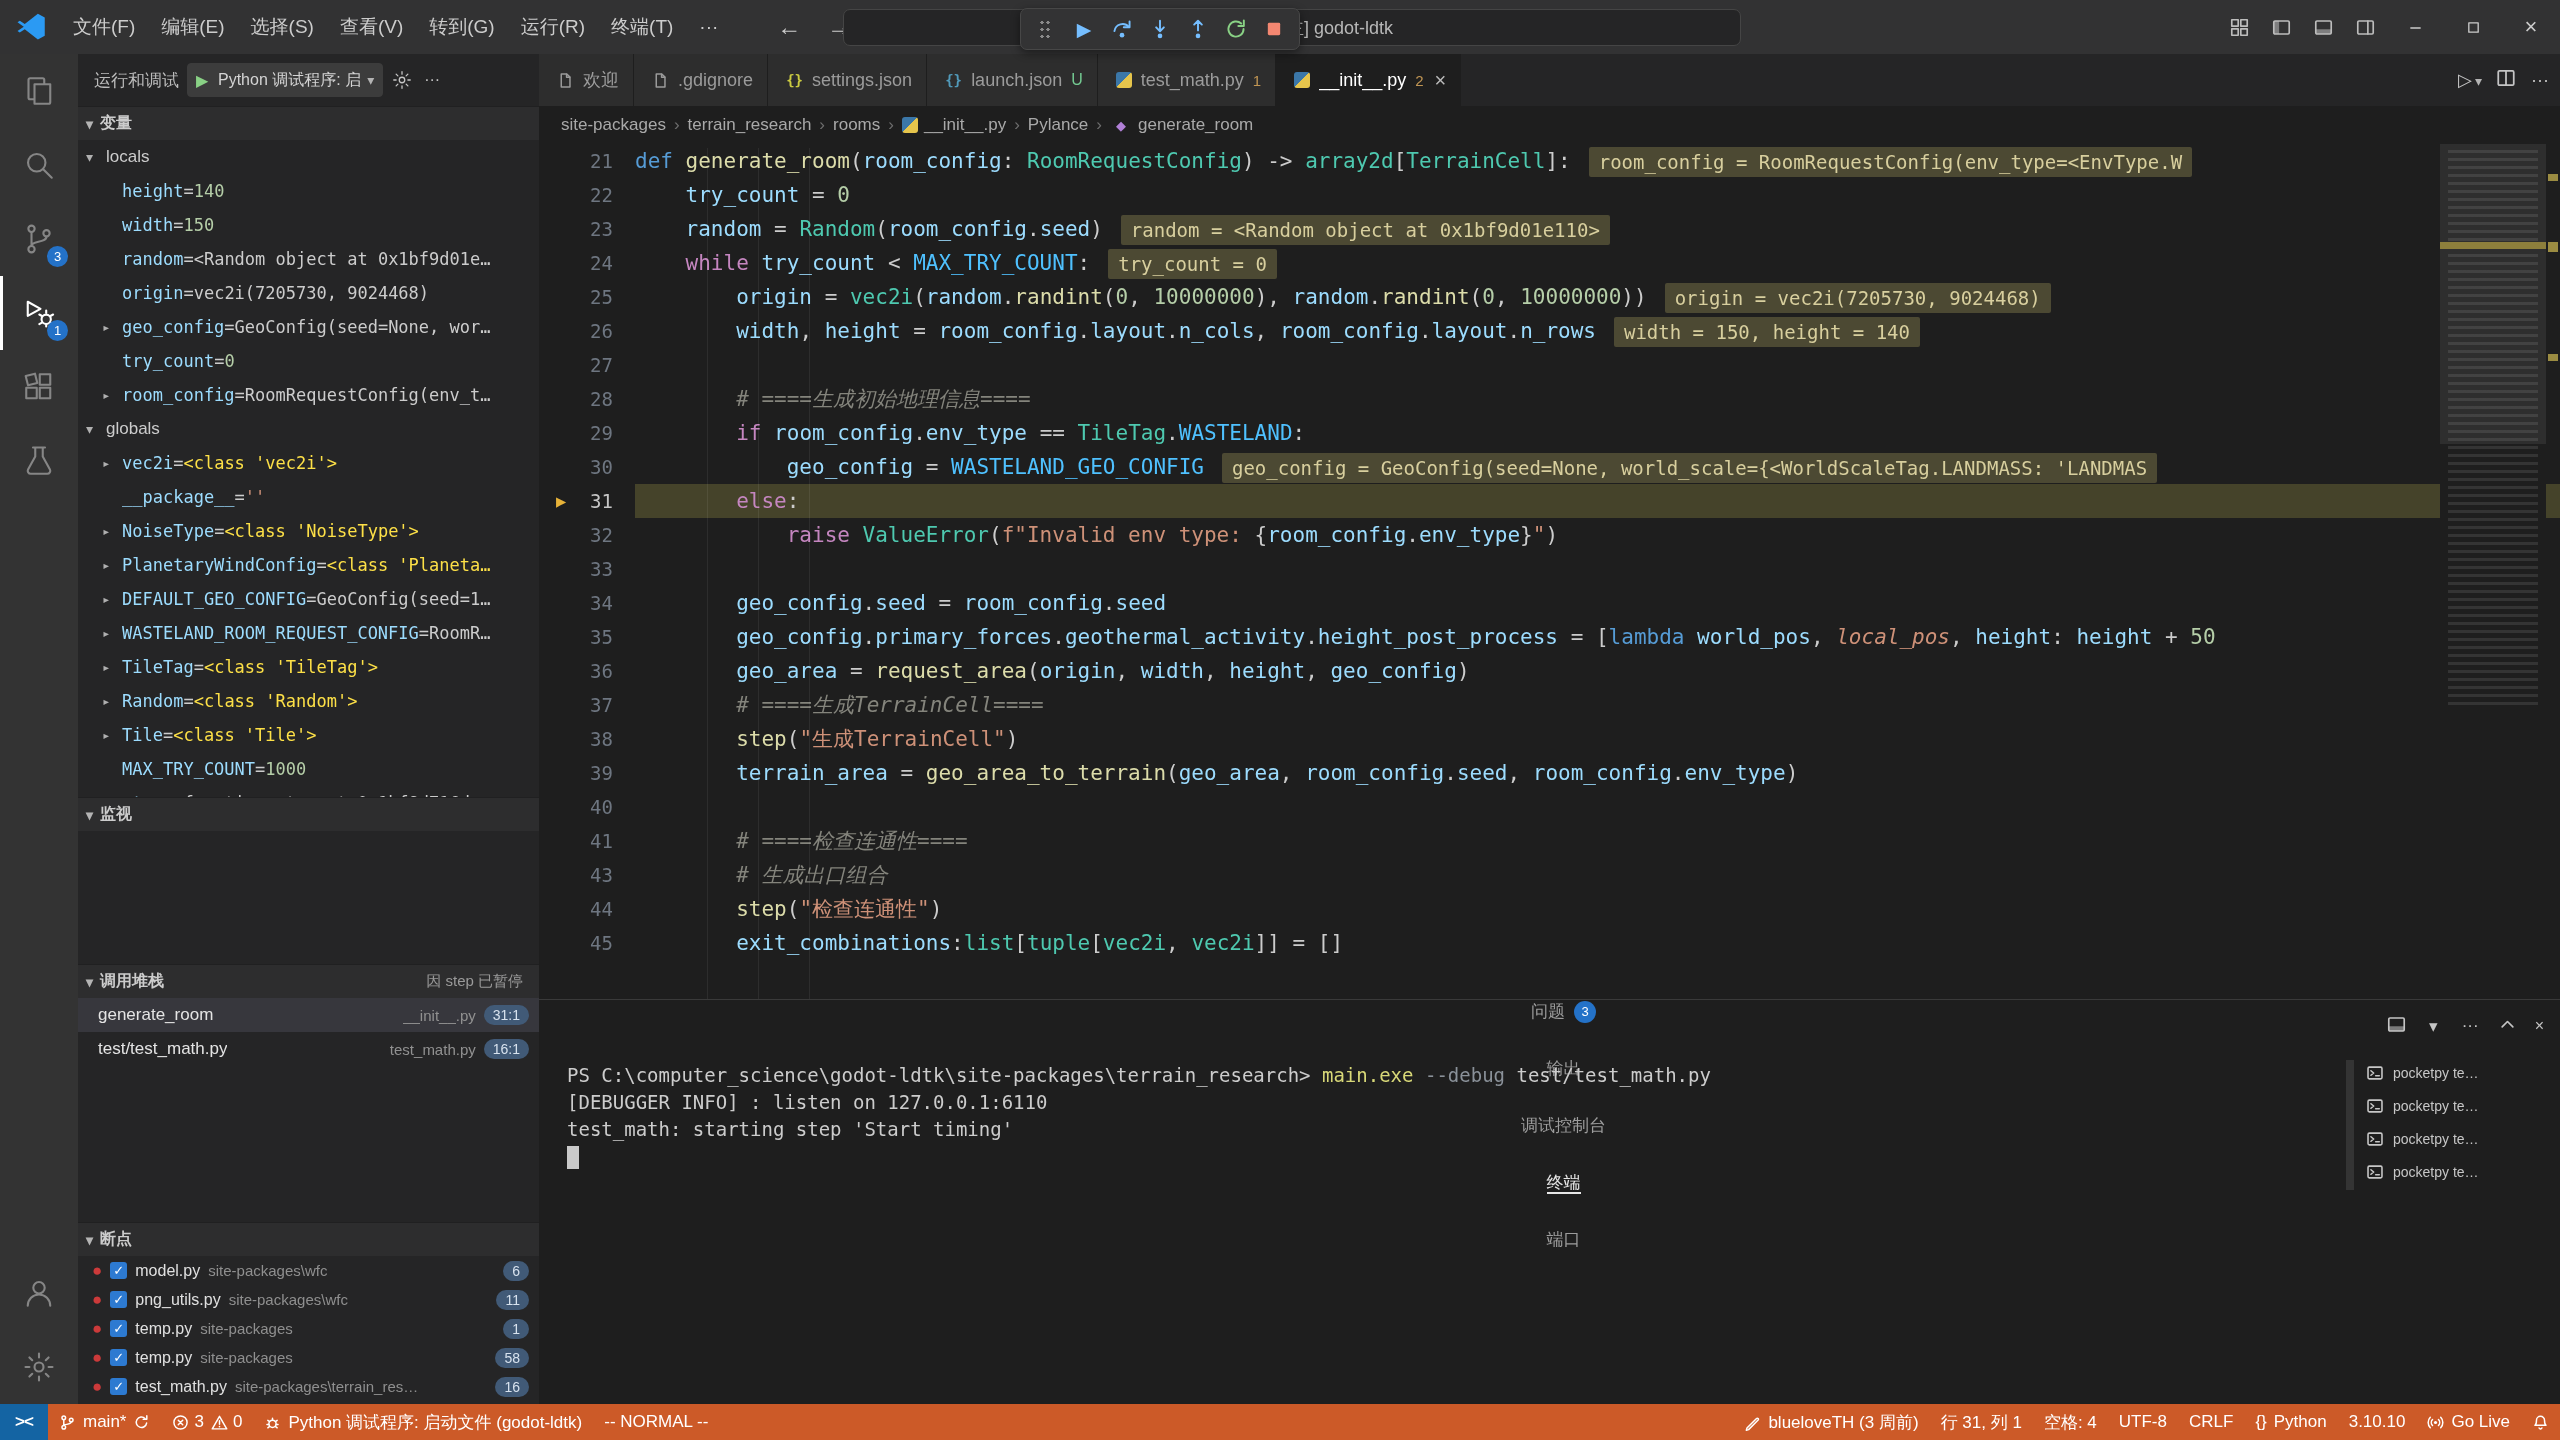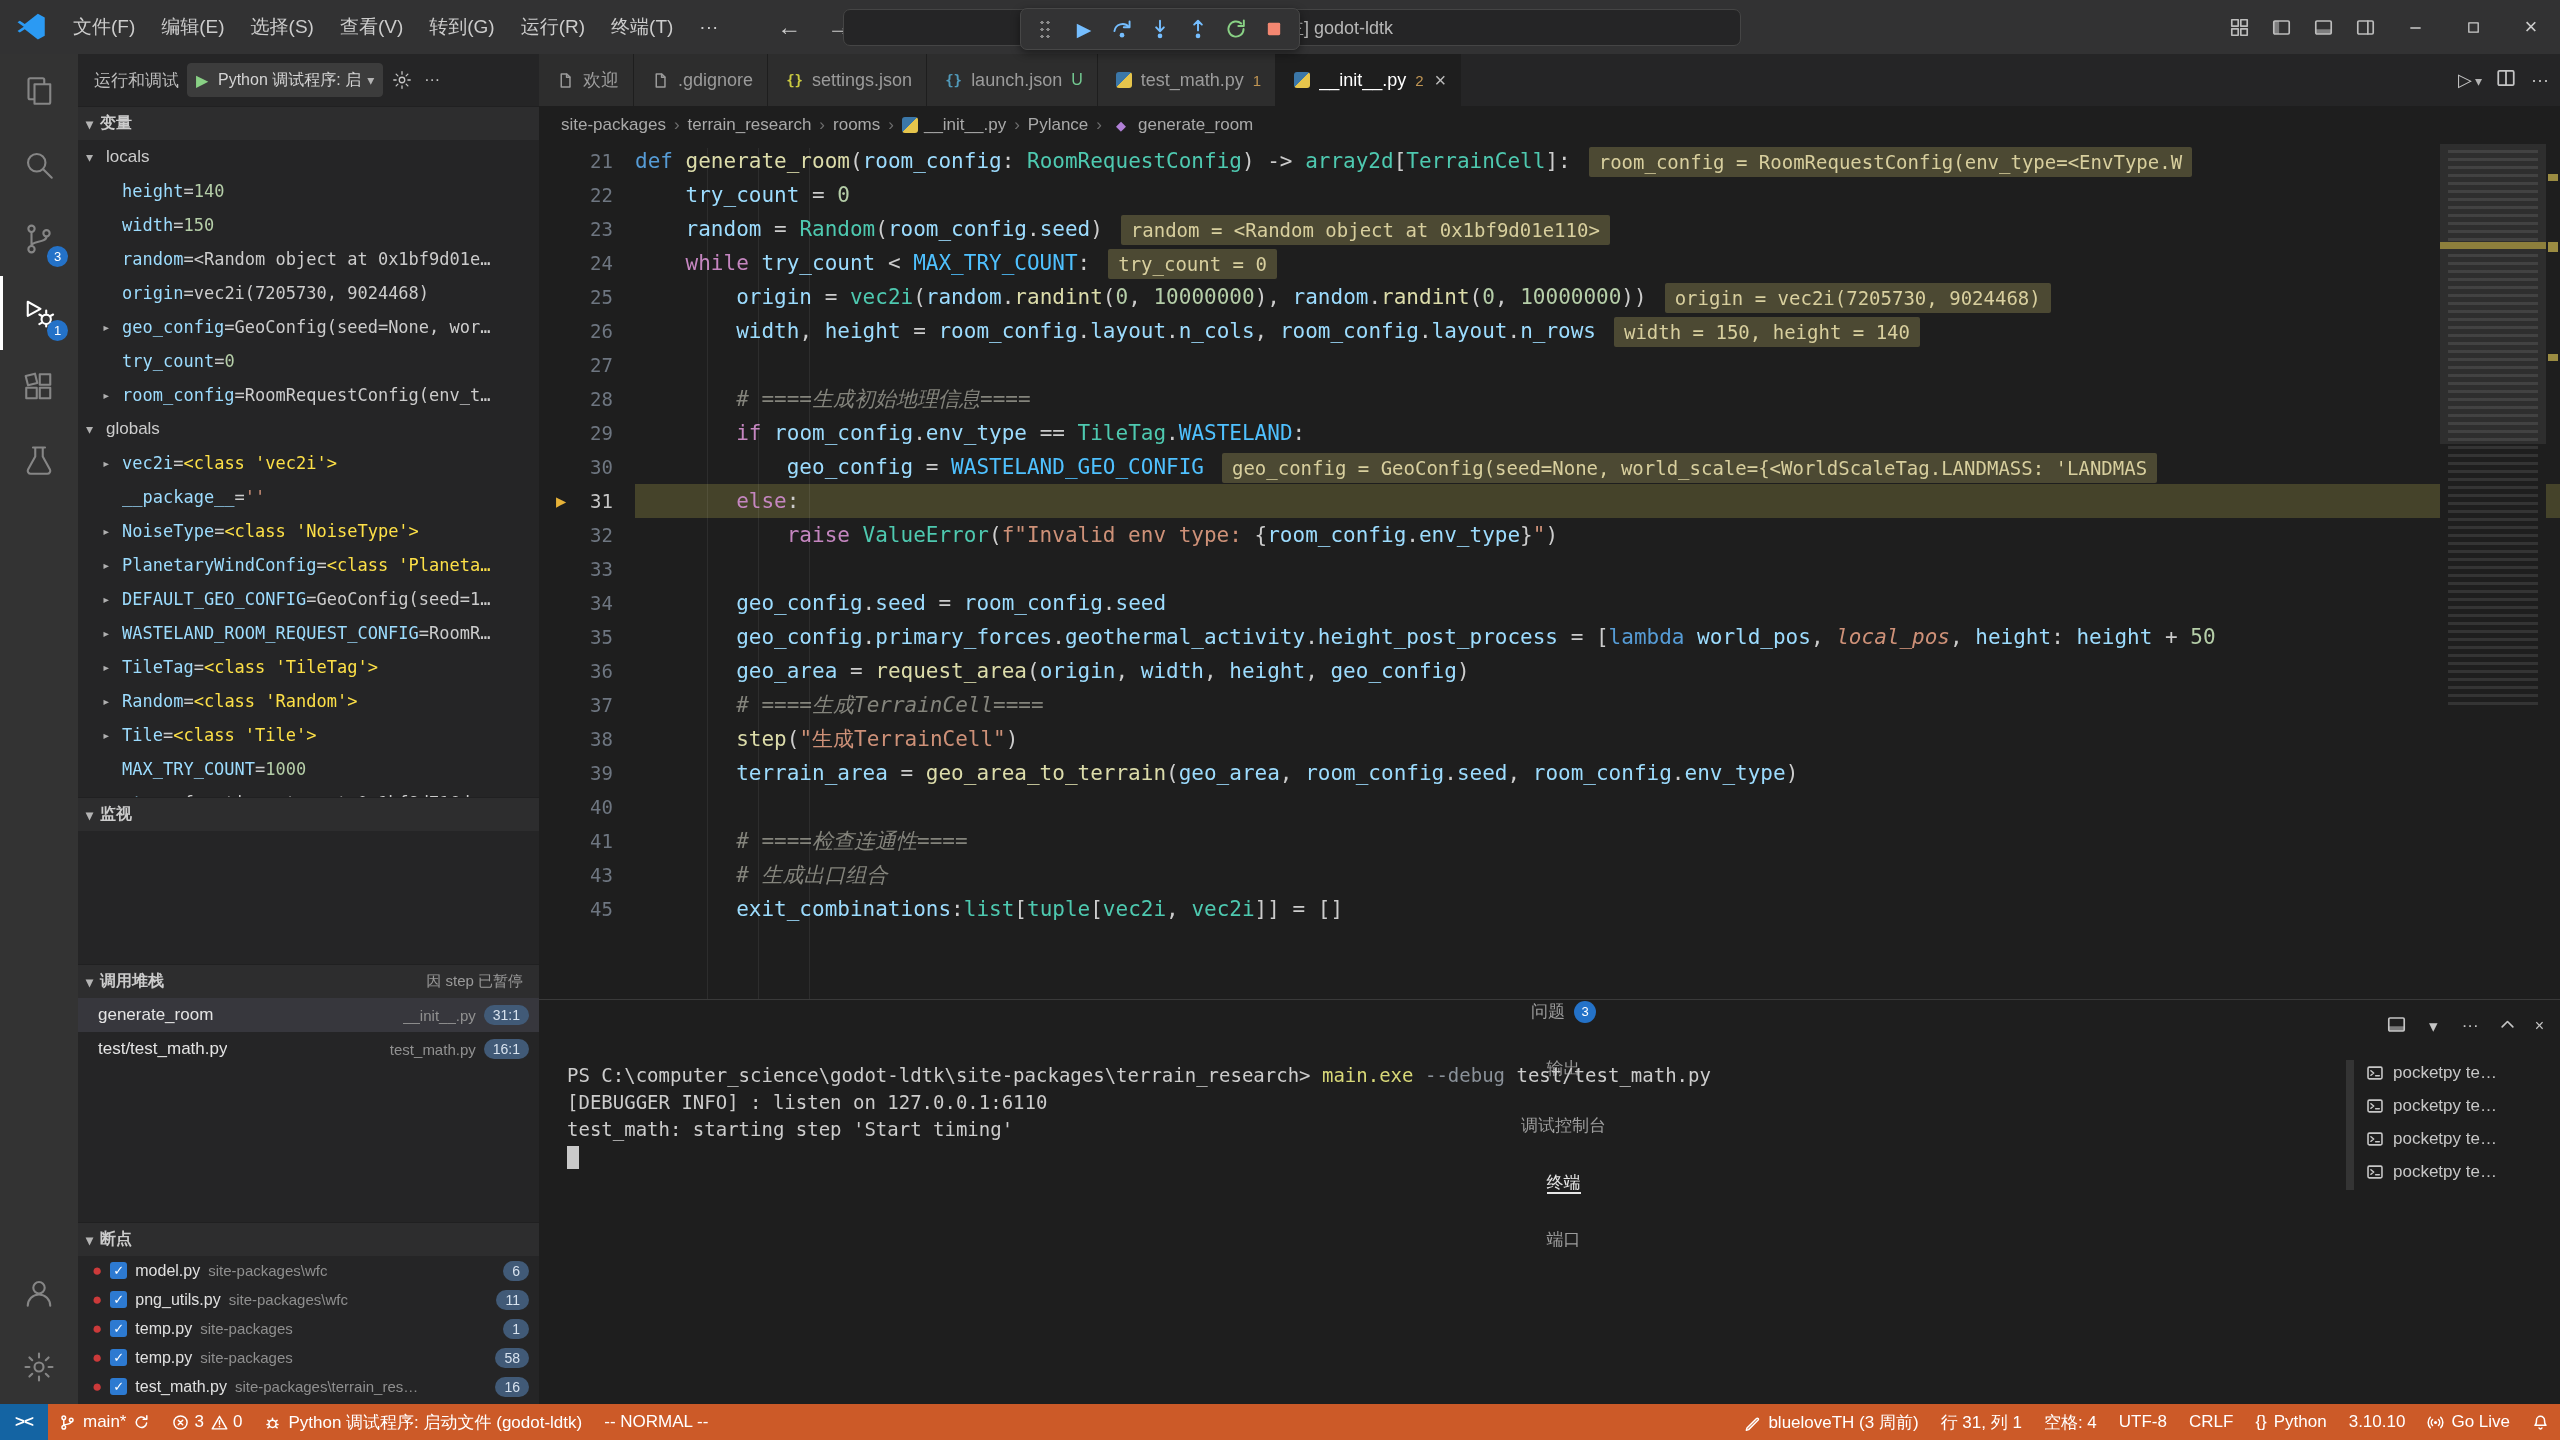--- a/index.html
+++ b/index.html
@@ -123,21 +123,21 @@
   .ptab.active { color:#e7e7e7; box-shadow:inset 0 -2px 0 #e7e7e7; }
   .pbadge { min-width:22px; height:22px; border-radius:11px; background:#2472c8; color:#fff; font-size:13px;
     display:flex; align-items:center; justify-content:center; padding:0 4px; }
   #panel-actions { position:absolute; right:16px; top:0; height:52px; display:flex; align-items:center; gap:18px; color:#c5c5c5; }
   #panel-actions .ic { width:19px; height:19px; font-size:17px; }
   #term { position:absolute; top:62px; left:28px; right:210px; bottom:0; font-family:"DejaVu Sans Mono", monospace;
     font-size:19px; line-height:27px; white-space:pre; overflow:hidden; }
   .t-w { color:#cccccc; } .t-y { color:#d8d878; } .t-d { color:#8a9199; }
   .cursor { display:inline-block; width:12px; height:23px; background:#c9c9c9; vertical-align:middle; }
   #term-list { position:absolute; top:56px; right:6px; width:196px; bottom:8px; }
-  .term-item { display:flex; align-items:center; gap:9px; height:33px; padding:0 8px; font-size:17px; color:#c7c7c7; }
+  .term-item { display:flex; align-items:center; gap:9px; height:33px; padding:0 8px; font-size:14px; color:#c7c7c7; }
   .term-item .ic { width:18px; height:18px; color:#c7c7c7; }
   .term-item span.lbl { white-space:nowrap; overflow:hidden; }
   #term-sb { position:absolute; right:206px; top:60px; width:8px; height:130px; background:rgba(121,121,121,0.25); }
 
   
   #statusbar { position:absolute; left:0; top:1404px; width:2560px; height:36px; background:#cc5a28;
     display:flex; align-items:center; justify-content:space-between; color:#ffffff; font-size:17px; z-index:45; }
   #sb-left, #sb-right { display:flex; align-items:center; height:36px; }
   .sb-seg { display:flex; align-items:center; gap:7px; padding:0 11px; height:36px; white-space:nowrap; }
   .sb-seg .ic { width:17px; height:17px; color:#ffffff; }
@@ -733,20 +733,25 @@
           <span class="lnum">41</span>
           <span class="ccontent"><span class="tk-p">        </span><span class="tk-cm"># ====检查连通性====</span></span>
         </div>
         <div class="crow">
           <span class="glyph"></span>
           <span class="lnum">43</span>
           <span class="ccontent"><span class="tk-p">        </span><span class="tk-cm"># 生成出口组合</span></span>
         </div>
         <div class="crow">
           <span class="glyph"></span>
+          <span class="lnum">44</span>
+          <span class="ccontent"><span class="tk-p">        </span><span class="tk-fn">step</span><span class="tk-p">(</span><span class="tk-s">"检查连通性"</span><span class="tk-p">)</span></span>
+        </div>
+        <div class="crow">
+          <span class="glyph"></span>
           <span class="lnum">45</span>
           <span class="ccontent"><span class="tk-p">        </span><span class="tk-v">exit_combinations</span><span class="tk-p">:</span><span class="tk-ty">list</span><span class="tk-p">[</span><span class="tk-ty">tuple</span><span class="tk-p">[</span><span class="tk-ty">vec2i</span><span class="tk-p">, </span><span class="tk-ty">vec2i</span><span class="tk-p">]] = []</span></span>
         </div>
       </div>
     <div id="minimap">
       <div class="mm-slider"></div>
       <div class="mm-stripes"></div>
       <div class="mm-cur"></div>
     </div>
     <div id="ruler">

